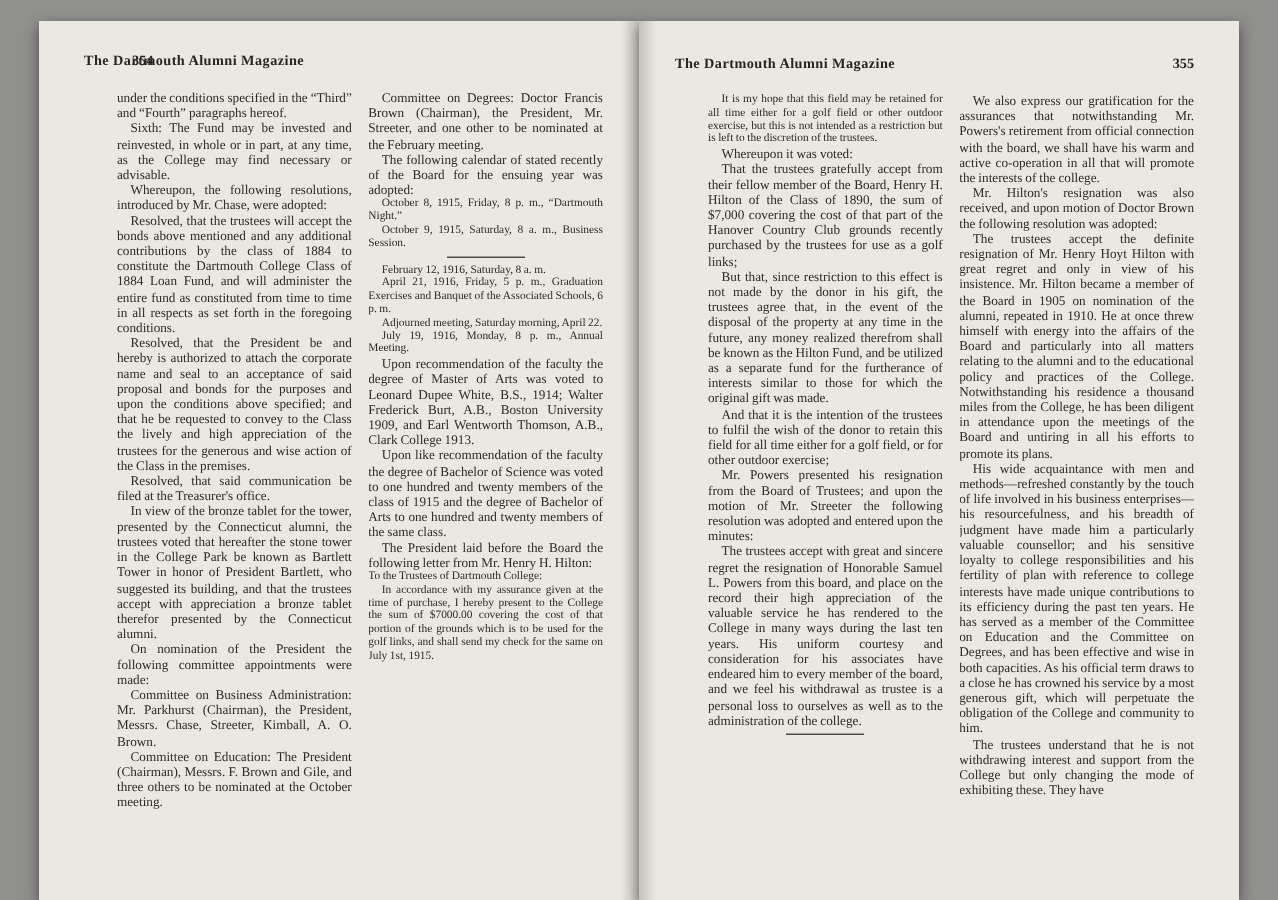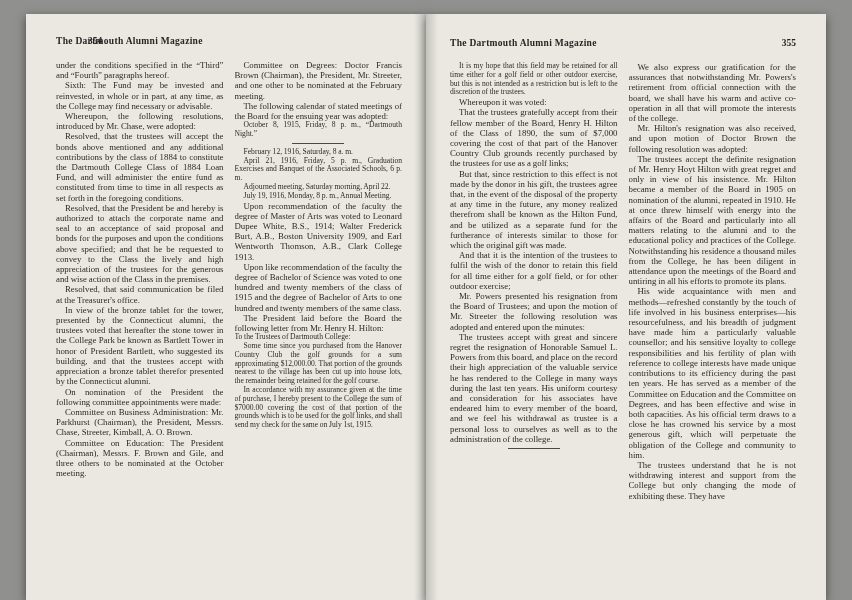--- a/index.html
+++ b/index.html
@@ -39,21 +39,21 @@
     display: block; text-align: left;
     font-weight: bold; font-size: 9.5px; color: #262624;
     letter-spacing: 0.3px; white-space: nowrap;
   }
   .pnum {
     position: absolute; top: 0;
     font-size: 9.5px; font-weight: bold; color: #262624;
   }
   .pnum-left { left: 0; margin-left: 32px; }
   .pnum-right { right: 0; }
-  .page-body { display: flex; gap: 11px; height: 538px; overflow: hidden; }
+  .page-body { display: flex; gap: 11px; height: 538px; overflow: hidden; margin-left: 22px; }
   .col { width: 50%; overflow: hidden; }
   .col p {
     margin: 0;
     font-size: 8.8px; line-height: 10.2px;
     text-align: justify; text-indent: 9px;
     color: #2b2b28;
     hyphens: auto; -webkit-hyphens: auto;
     word-spacing: -0.2px;
   }
   .col p.small { font-size: 7.6px; line-height: 8.8px; }
@@ -82,32 +82,32 @@
           <p>Resolved, that the trustees will accept the bonds above mentioned and any additional contributions by the class of 1884 to constitute the Dartmouth College Class of 1884 Loan Fund, and will administer the entire fund as constituted from time to time in all respects as set forth in the foregoing conditions.</p>
           <p>Resolved, that the President be and hereby is authorized to attach the corporate name and seal to an acceptance of said proposal and bonds for the purposes and upon the conditions above specified; and that he be requested to convey to the Class the lively and high appreciation of the trustees for the generous and wise action of the Class in the premises.</p>
           <p>Resolved, that said communication be filed at the Treasurer's office.</p>
           <p>In view of the bronze tablet for the tower, presented by the Connecticut alumni, the trustees voted that hereafter the stone tower in the College Park be known as Bartlett Tower in honor of President Bartlett, who suggested its building, and that the trustees accept with appreciation a bronze tablet therefor presented by the Connecticut alumni.</p>
           <p>On nomination of the President the following committee appointments were made:</p>
           <p>Committee on Business Administration: Mr. Parkhurst (Chairman), the President, Messrs. Chase, Streeter, Kimball, A. O. Brown.</p>
           <p>Committee on Education: The President (Chairman), Messrs. F. Brown and Gile, and three others to be nominated at the October meeting.</p>
         </div>
       <div class="col">
           <p>Committee on Degrees: Doctor Francis Brown (Chairman), the President, Mr. Streeter, and one other to be nominated at the February meeting.</p>
-          <p>The following calendar of stated meetings of the Board for the ensuing year was adopted:</p>
+          <p>The following calendar of stated recently of the Board for the ensuing year was adopted:</p>
           <p class="small">October 8, 1915, Friday, 8 p. m., “Dartmouth Night.”</p>
+          <p class="small">October 9, 1915, Saturday, 8 a. m., Business Session.</p>
           <div class="rule"></div>
           <p class="small">February 12, 1916, Saturday, 8 a. m.</p>
           <p class="small">April 21, 1916, Friday, 5 p. m., Graduation Exercises and Banquet of the Associated Schools, 6 p. m.</p>
           <p class="small">Adjourned meeting, Saturday morning, April 22.</p>
           <p class="small">July 19, 1916, Monday, 8 p. m., Annual Meeting.</p>
           <p>Upon recommendation of the faculty the degree of Master of Arts was voted to Leonard Dupee White, B.S., 1914; Walter Frederick Burt, A.B., Boston University 1909, and Earl Wentworth Thomson, A.B., Clark College 1913.</p>
           <p>Upon like recommendation of the faculty the degree of Bachelor of Science was voted to one hundred and twenty members of the class of 1915 and the degree of Bachelor of Arts to one hundred and twenty members of the same class.</p>
           <p>The President laid before the Board the following letter from Mr. Henry H. Hilton:</p>
           <p class="small noindent">To the Trustees of Dartmouth College:</p>
-          <p class="small">Some time since you purchased from the Hanover Country Club the golf grounds for a sum approximating $12,000.00. That portion of the grounds nearest to the village has been cut up into house lots, the remainder being retained for the golf course.</p>
           <p class="small">In accordance with my assurance given at the time of purchase, I hereby present to the College the sum of $7000.00 covering the cost of that portion of the grounds which is to be used for the golf links, and shall send my check for the same on July 1st, 1915.</p>
         </div>
     </div>
   </div>
 
   <div class="page right">
     <div class="page-header">
       <span class="ptitle">The Dartmouth Alumni Magazine</span>
       <span class="pnum pnum-right">355</span>
     </div>

